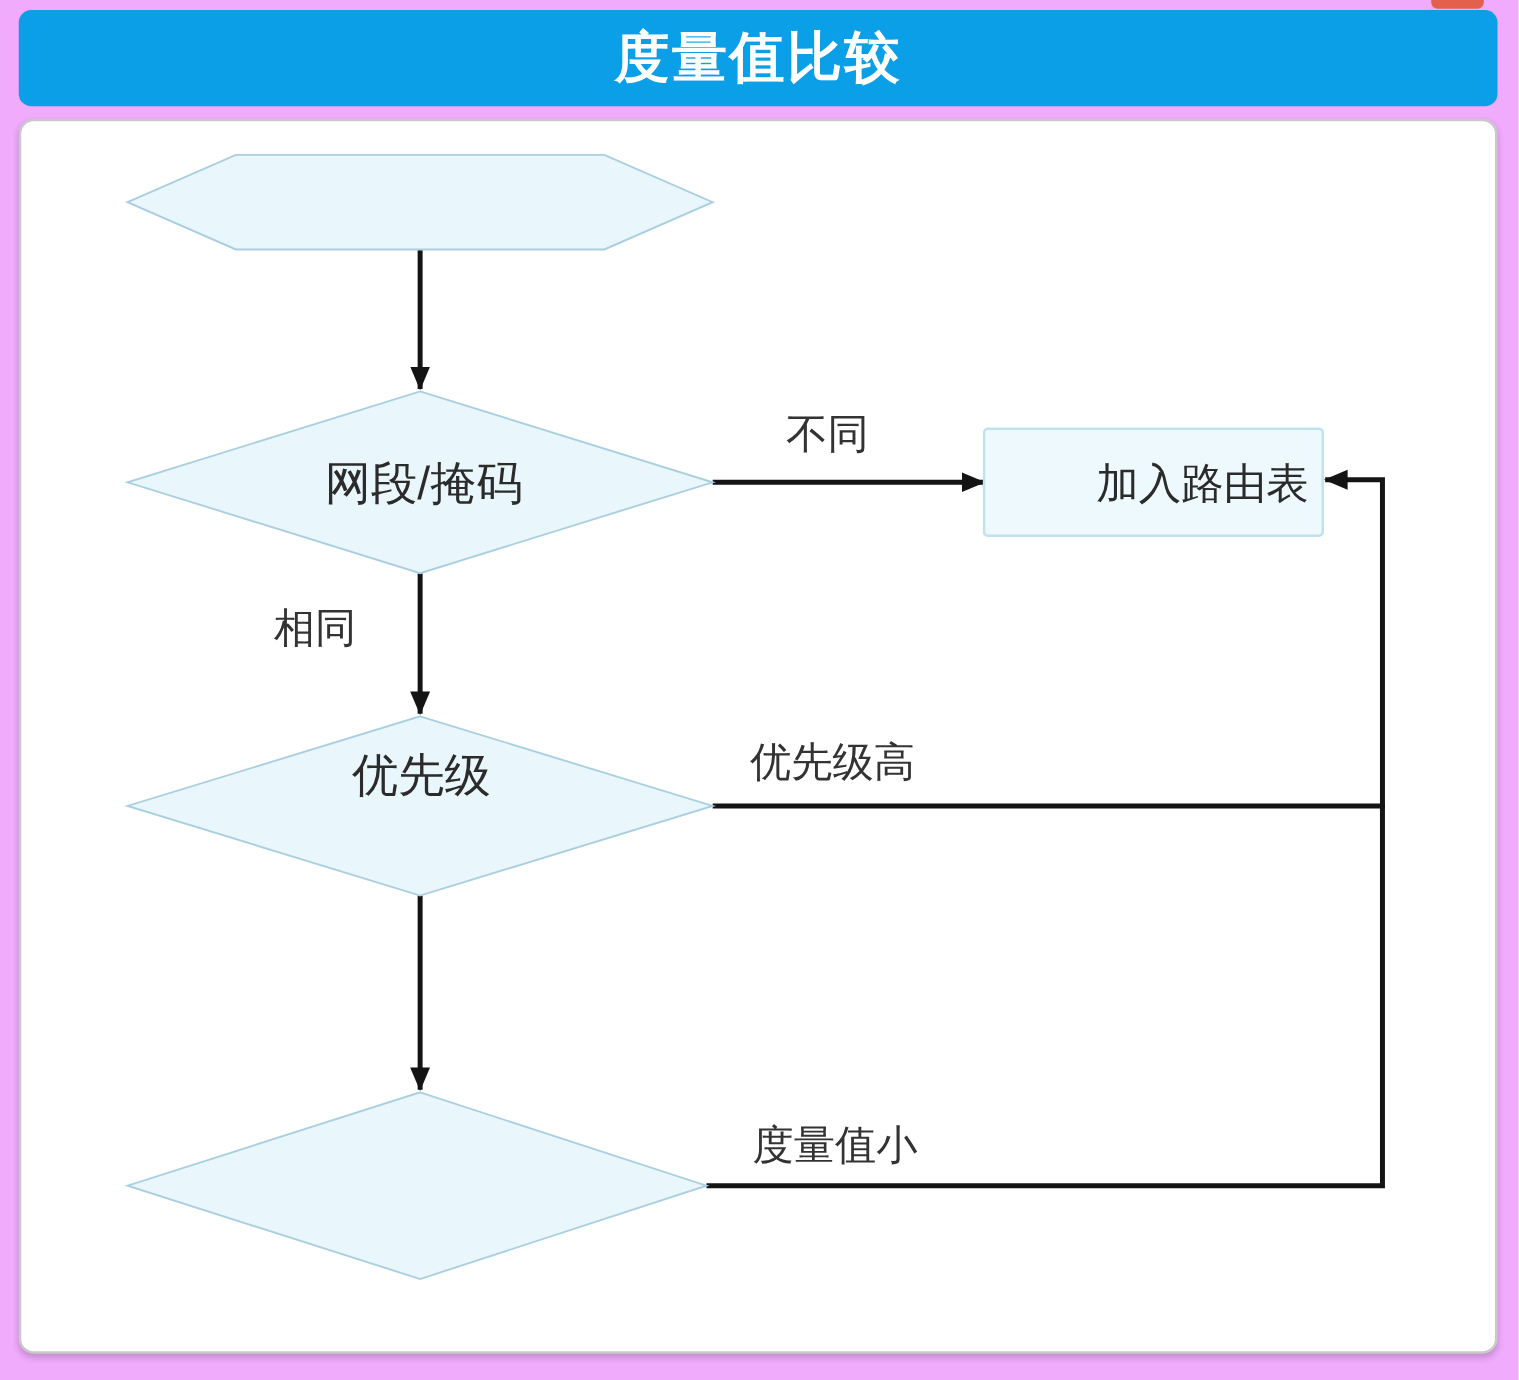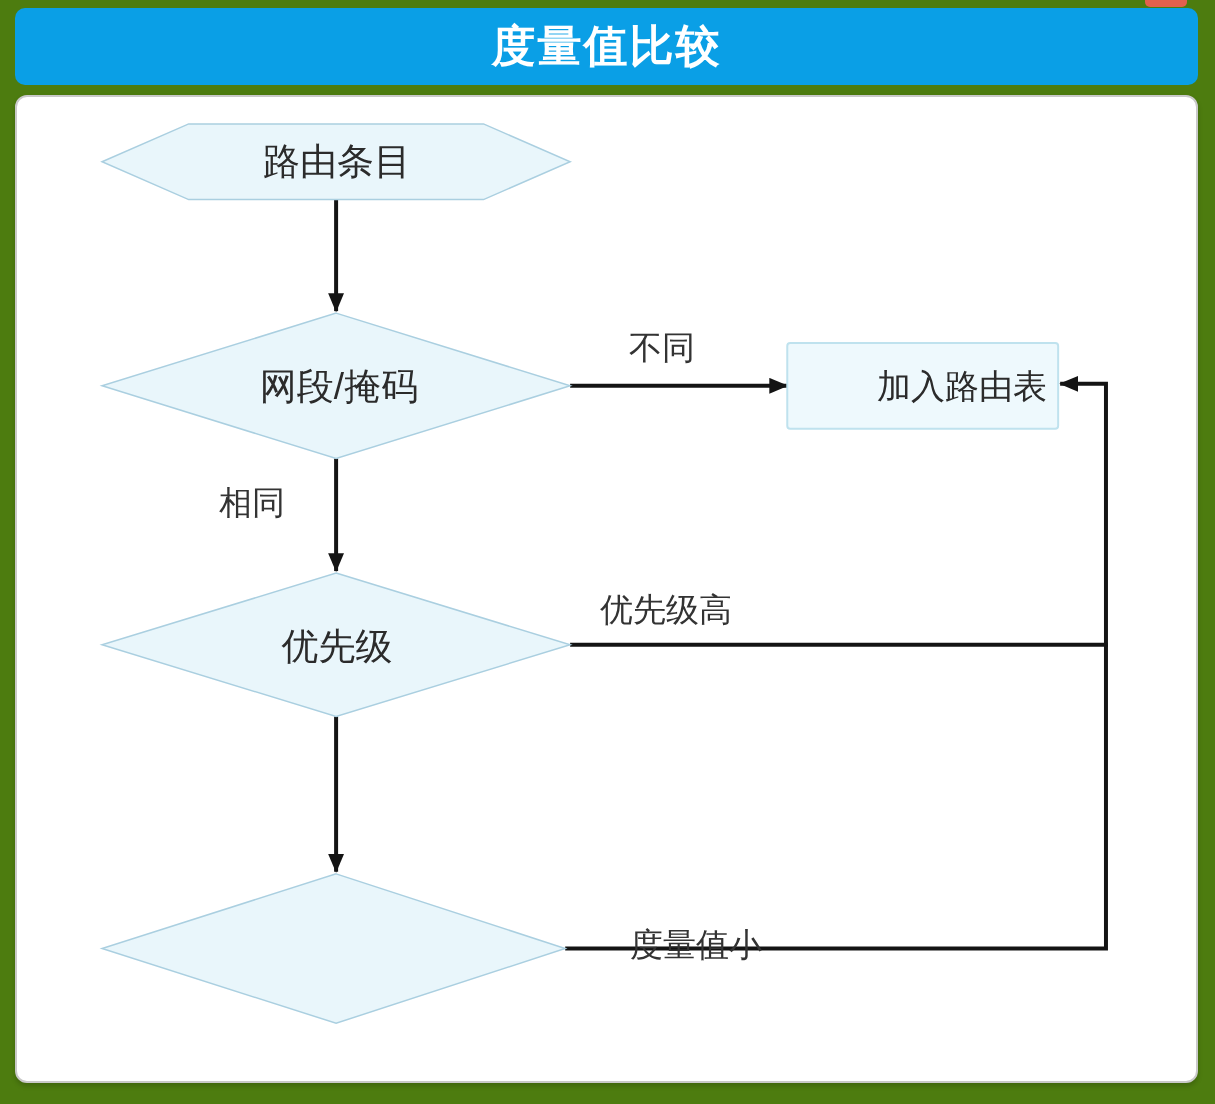--- a/index.html
+++ b/index.html
@@ -5,21 +5,21 @@
   html, body {
     margin: 0;
     padding: 0;
     background: #ffffff;
     font-family: "Liberation Sans", sans-serif;
   }
   .page {
     position: relative;
     width: 1215px;
     height: 1104px;
-    background: #4d7c0f;
+    background: #f0abfc;
     overflow: hidden;
   }
   .red-fragment {
     position: absolute;
     left: 1145px;
     top: 0;
     width: 42px;
     height: 7px;
     background: #e3604d;
     border-radius: 0 0 5px 5px;
@@ -107,24 +107,23 @@
         <polyline points="550,855 1093,855 1093,288 1047,288" marker-end="url(#arw)"></polyline>
       </g>
 
       <polygon points="85,65 172,27 468,27 555,65 468,103 172,103" fill="#e9f6fb" stroke="#aacfe0" stroke-width="1.5"></polygon>
       <polygon points="320,217 555,290 320,363 85,290" fill="#e9f6fb" stroke="#aacfe0" stroke-width="1.5"></polygon>
       <polygon points="320,478 555,550 320,622 85,550" fill="#e9f6fb" stroke="#aacfe0" stroke-width="1.5"></polygon>
       <polygon points="320,780 550,855 320,930 85,855" fill="#e9f6fb" stroke="#aacfe0" stroke-width="1.5"></polygon>
       <rect x="773" y="247" width="272" height="86" rx="3" fill="#eef9fd" stroke="#bfe2ee" stroke-width="2"></rect>
     </svg>
 
-    <div class="node-label" style="left:320px; top:65px;">路由条目</div>
     <div class="node-label" style="left:322px; top:290px;">网段/掩码</div>
-    <div class="node-label" style="left:320px; top:550px;">优先级</div>
+    <div class="node-label" style="left:320px; top:524px;">优先级</div>
     <div class="node-label" style="left:909px; top:290px; font-size:34px;margin-left:36px;">加入路由表</div>
 
     <div class="edge-label" style="left:645px; top:251px;">不同</div>
     <div class="edge-label" style="left:235px; top:406px;">相同</div>
     <div class="edge-label" style="left:649px; top:513px;">优先级高</div>
-    <div class="edge-label" style="left:679px; top:820px;margin-top:28px;">度量值小</div>
+    <div class="edge-label" style="left:651px; top:820px;">度量值小</div>
 
   </div>
 </div>
 
 </body></html>

